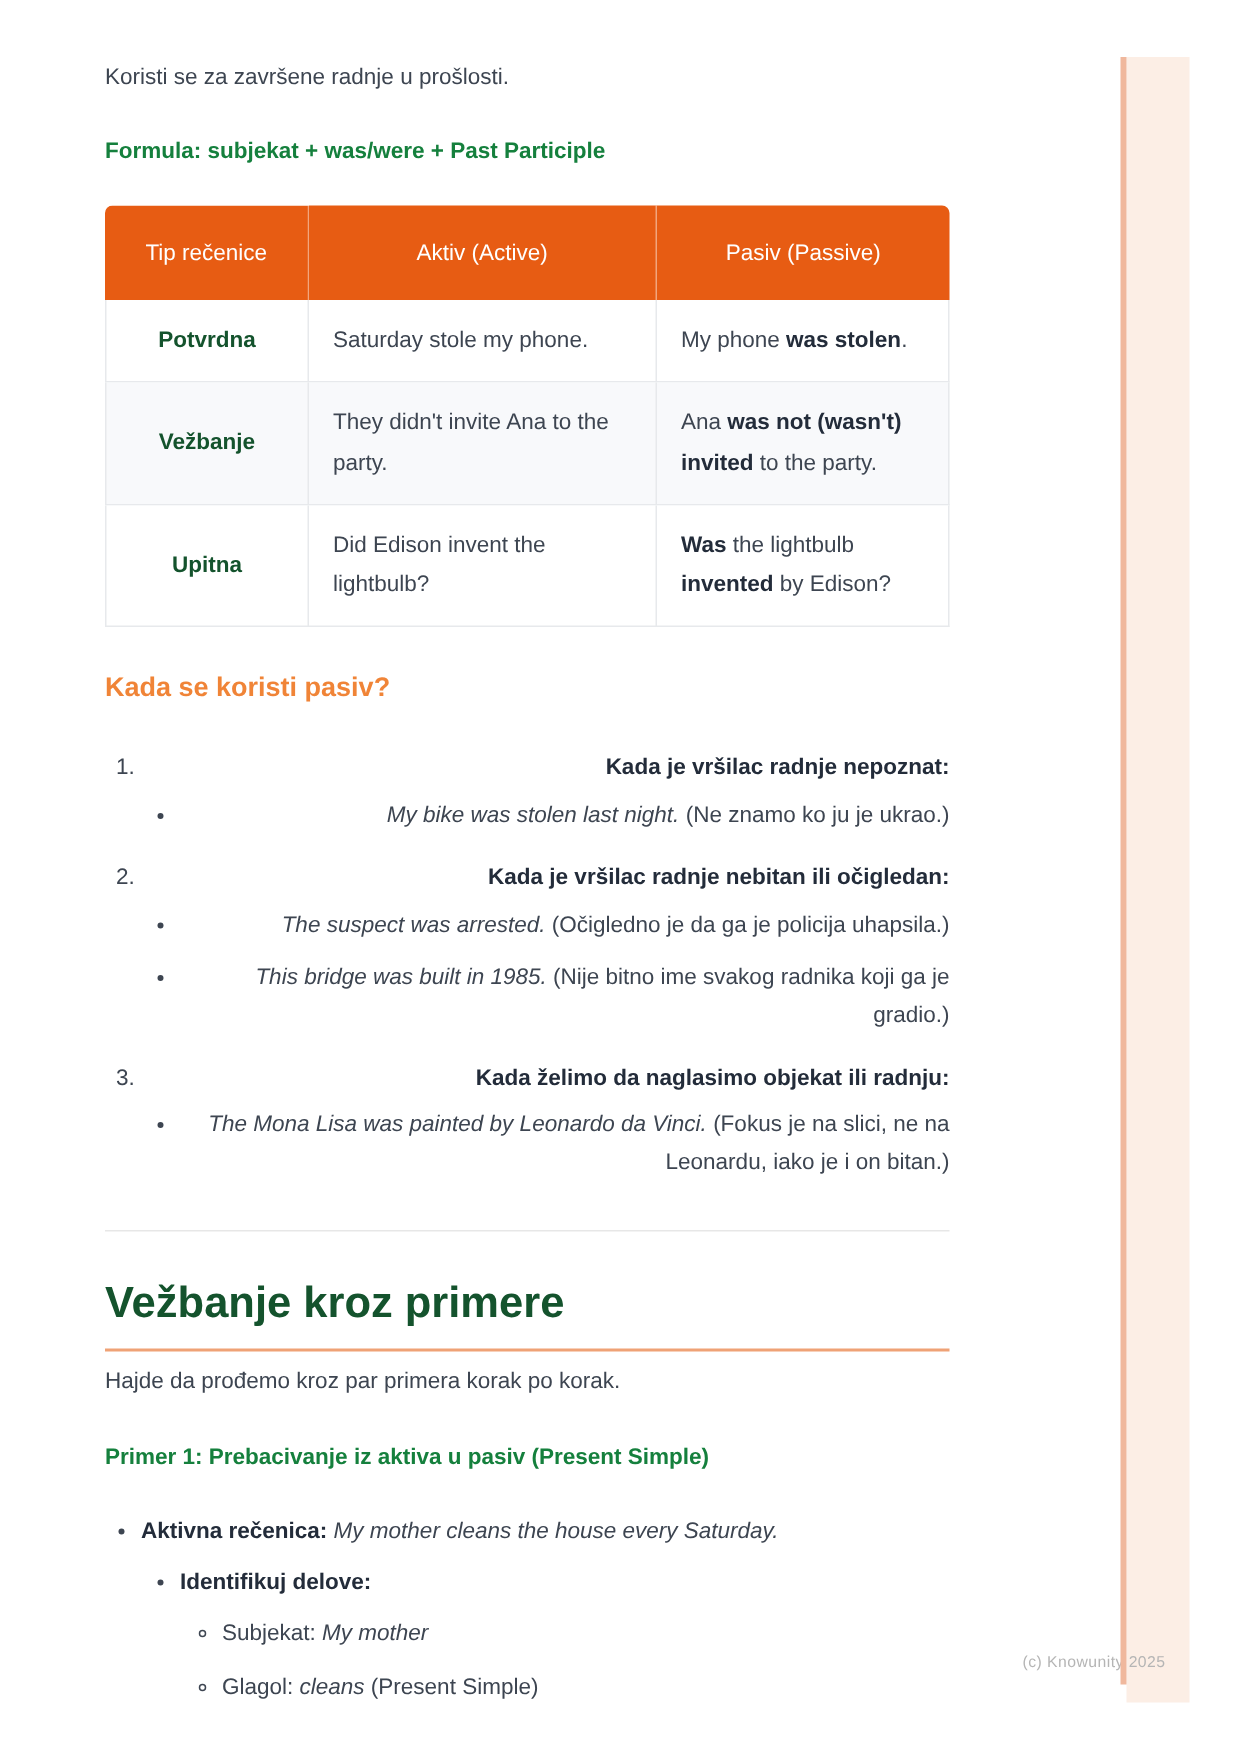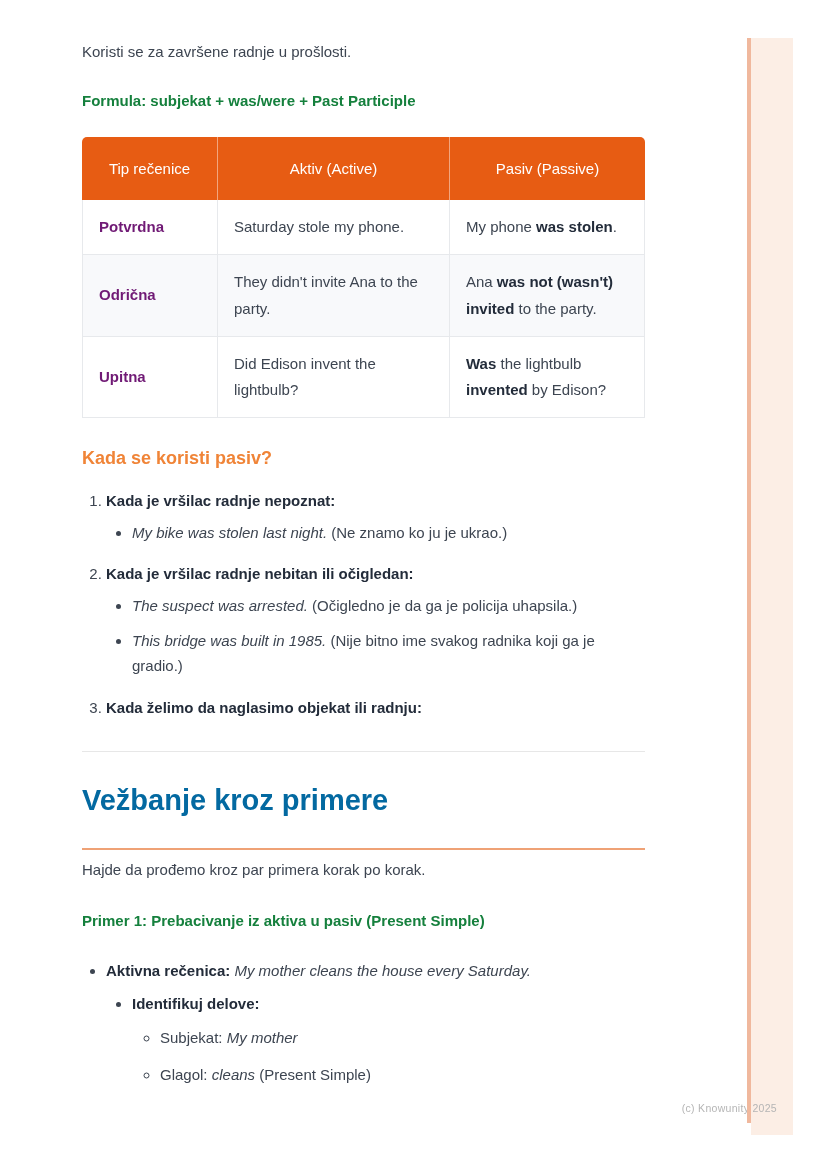--- a/index.html
+++ b/index.html
@@ -6,21 +6,21 @@
   body{
     width:828px;height:1171px;
     background:#ffffff;
     font-family:"Liberation Sans", sans-serif;
     color:#3d4551;
     position:relative;
     overflow:hidden;
   }
   .content{
     position:absolute;
-    left:82px;top:0;
+    left:70px;top:0;
     width:563px;
     padding-top:40px;
   }
   p{margin:0;font-size:15px;line-height:1.55;}
   .intro{color:#3d4551;margin-bottom:26px;}
   .bold-line{font-weight:700;color:#15803d;}
   .b{font-weight:700;color:#232c3a;}
   .i{font-style:italic;}
 
   
@@ -45,43 +45,44 @@
   th:last-child{border-top-right-radius:5px;}
   th.col-active{width:199px;}
   td{
     padding:14px 16px;
     line-height:1.75;
     vertical-align:middle;
     border-bottom:1px solid #e7e9ec;
     border-right:1px solid #e7e9ec;
     background:#ffffff;
   }
-  td:first-child{border-left:1px solid #e7e9ec;font-weight:700;color:#701a75;}
+  td:first-child{border-left:1px solid #e7e9ec;font-weight:700;color:#14532d;text-align:center;}
   tr.alt td{background:#f8f9fb;}
 
   h2{
     margin:30px 0 0 0;
     font-size:18px;
     font-weight:700;
     color:#f08437;
   }
   h1{
     margin:32px 0 0 0;
     font-size:29px;
     font-weight:700;
-    color:#0369a1;
-    padding-bottom:31px;
+    color:#14532d;
+    padding-bottom:13px;
     border-bottom:2px solid #efa276;
   }
 
   ol.usage{
-    margin:20px 0 0 0;
+    margin:31px 0 0 0;
     padding-left:24px;
     font-size:15px;
     line-height:1.55;
+    text-align:right;
   }
   ol.usage>li{margin-bottom:17px;color:#232c3a;}
   ol.usage>li::marker{color:#3d4551;font-weight:400;}
   .li-head{font-weight:700;color:#232c3a;}
   ul.examples{
     list-style-type:disc;
     margin:8px 0 0 0;
     padding-left:26px;
     color:#3d4551;
     font-weight:400;
@@ -144,21 +145,21 @@
         <th>Pasiv (Passive)</th>
       </tr>
     </thead>
     <tbody>
       <tr>
         <td>Potvrdna</td>
         <td><span>Saturday stole my phone.</span></td>
         <td><span>My phone </span><span class="b">was stolen</span><span>.</span></td>
       </tr>
       <tr class="alt">
-        <td>Odrična</td>
+        <td>Vežbanje</td>
         <td><span>They didn't invite Ana to the party.</span></td>
         <td><span>Ana </span><span class="b">was not (wasn't) invited</span><span> to the party.</span></td>
       </tr>
       <tr>
         <td>Upitna</td>
         <td><span>Did Edison invent the lightbulb?</span></td>
         <td><span class="b">Was</span><span> the lightbulb </span><span class="b">invented</span><span> by Edison?</span></td>
       </tr>
     </tbody>
   </table>
@@ -174,20 +175,23 @@
     </li>
     <li>
       <span class="li-head">Kada je vršilac radnje nebitan ili očigledan:</span>
       <ul class="examples">
         <li><span class="i">The suspect was arrested.</span><span> (Očigledno je da ga je policija uhapsila.)</span></li>
         <li><span class="i">This bridge was built in 1985.</span><span> (Nije bitno ime svakog radnika koji ga je gradio.)</span></li>
       </ul>
     </li>
     <li>
       <span class="li-head">Kada želimo da naglasimo objekat ili radnju:</span>
+      <ul class="examples">
+        <li><span class="i">The Mona Lisa was painted by Leonardo da Vinci.</span><span> (Fokus je na slici, ne na Leonardu, iako je i on bitan.)</span></li>
+      </ul>
     </li>
   </ol>
 
   <hr class="divider">
 
   <h1>Vežbanje kroz primere</h1>
 
   <p style="margin-top:8px;">Hajde da prođemo kroz par primera korak po korak.</p>
 
   <p class="bold-line" style="margin-top:28px;">Primer 1: Prebacivanje iz aktiva u pasiv (Present Simple)</p>

